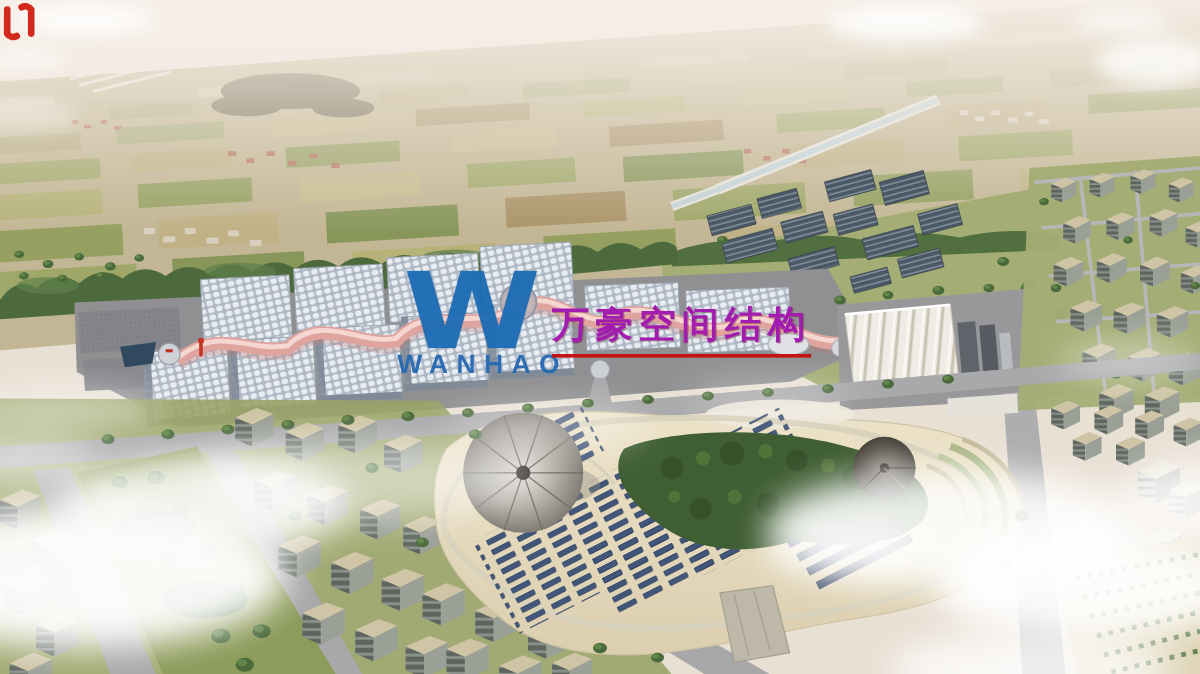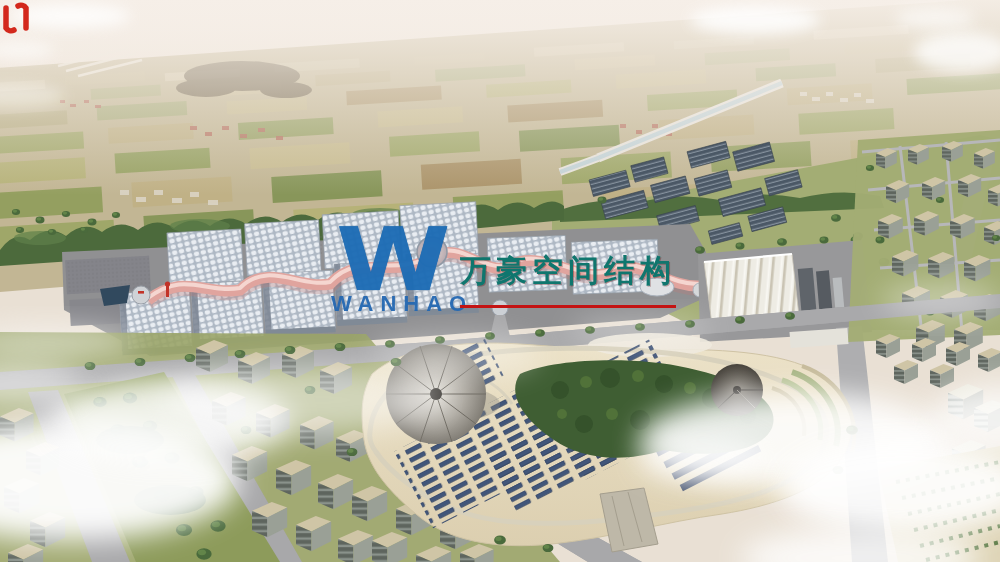--- a/index.html
+++ b/index.html
@@ -9,22 +9,22 @@
   .wm{position:absolute;z-index:10;}
   .wm-w{left:336px;top:218px;width:120px;height:84px;
         font-family:"DejaVu Sans",sans-serif;font-weight:bold;
         font-size:88px;line-height:84px;color:#1d6cb5;
         transform:scaleX(1.18);transform-origin:left top;
         text-shadow:0 0 1px #155a9c;opacity:.96;}
   .wm-motif{left:383px;top:248px;width:32px;height:36px;}
   .wm-wordmark{left:331px;top:291px;font-weight:bold;font-size:22px;
         letter-spacing:7px;color:#2468b2;opacity:.95;}
   .wm-cn{left:460px;top:250px;font-family:"DejaVu Sans",sans-serif;
-        font-weight:bold;font-size:31px;letter-spacing:5px;color:#0f766e;
-        border-bottom:3px solid #c41313;padding-bottom:13px;
+        font-weight:bold;font-size:31px;letter-spacing:5px;color:#a21caf;
+        border-bottom:3px solid #c41313;padding-bottom:3px;
         text-shadow:1px 1px 0 rgba(90,0,0,.3);}
   .wm-url{left:434px;top:286px;font-family:"Liberation Serif",serif;
         font-weight:bold;font-size:30px;letter-spacing:1.5px;color:#bf1010;
         text-shadow:1px 1px 0 rgba(90,0,0,.3);}
 </style>
 </head>
 <body>
 
 <div class="stage">
 <svg width="1000" height="562" viewBox="0 0 1000 562">

